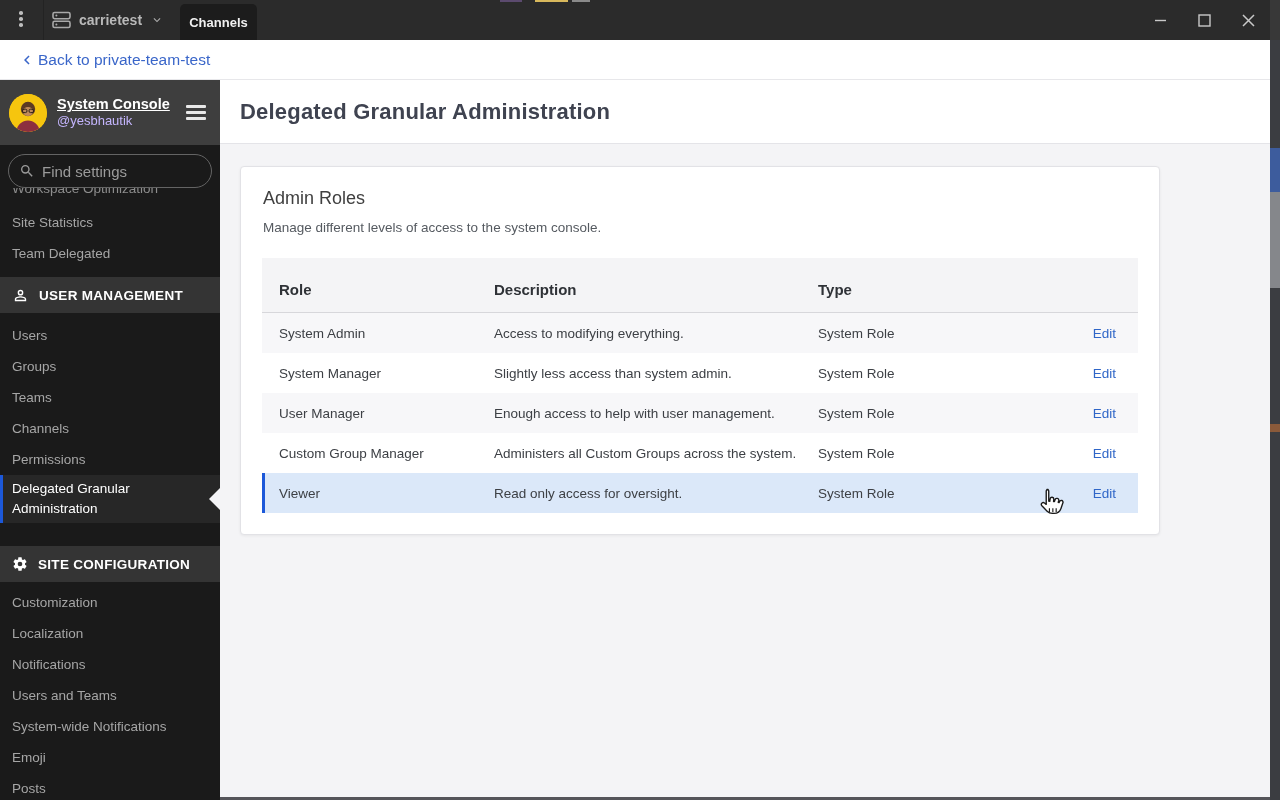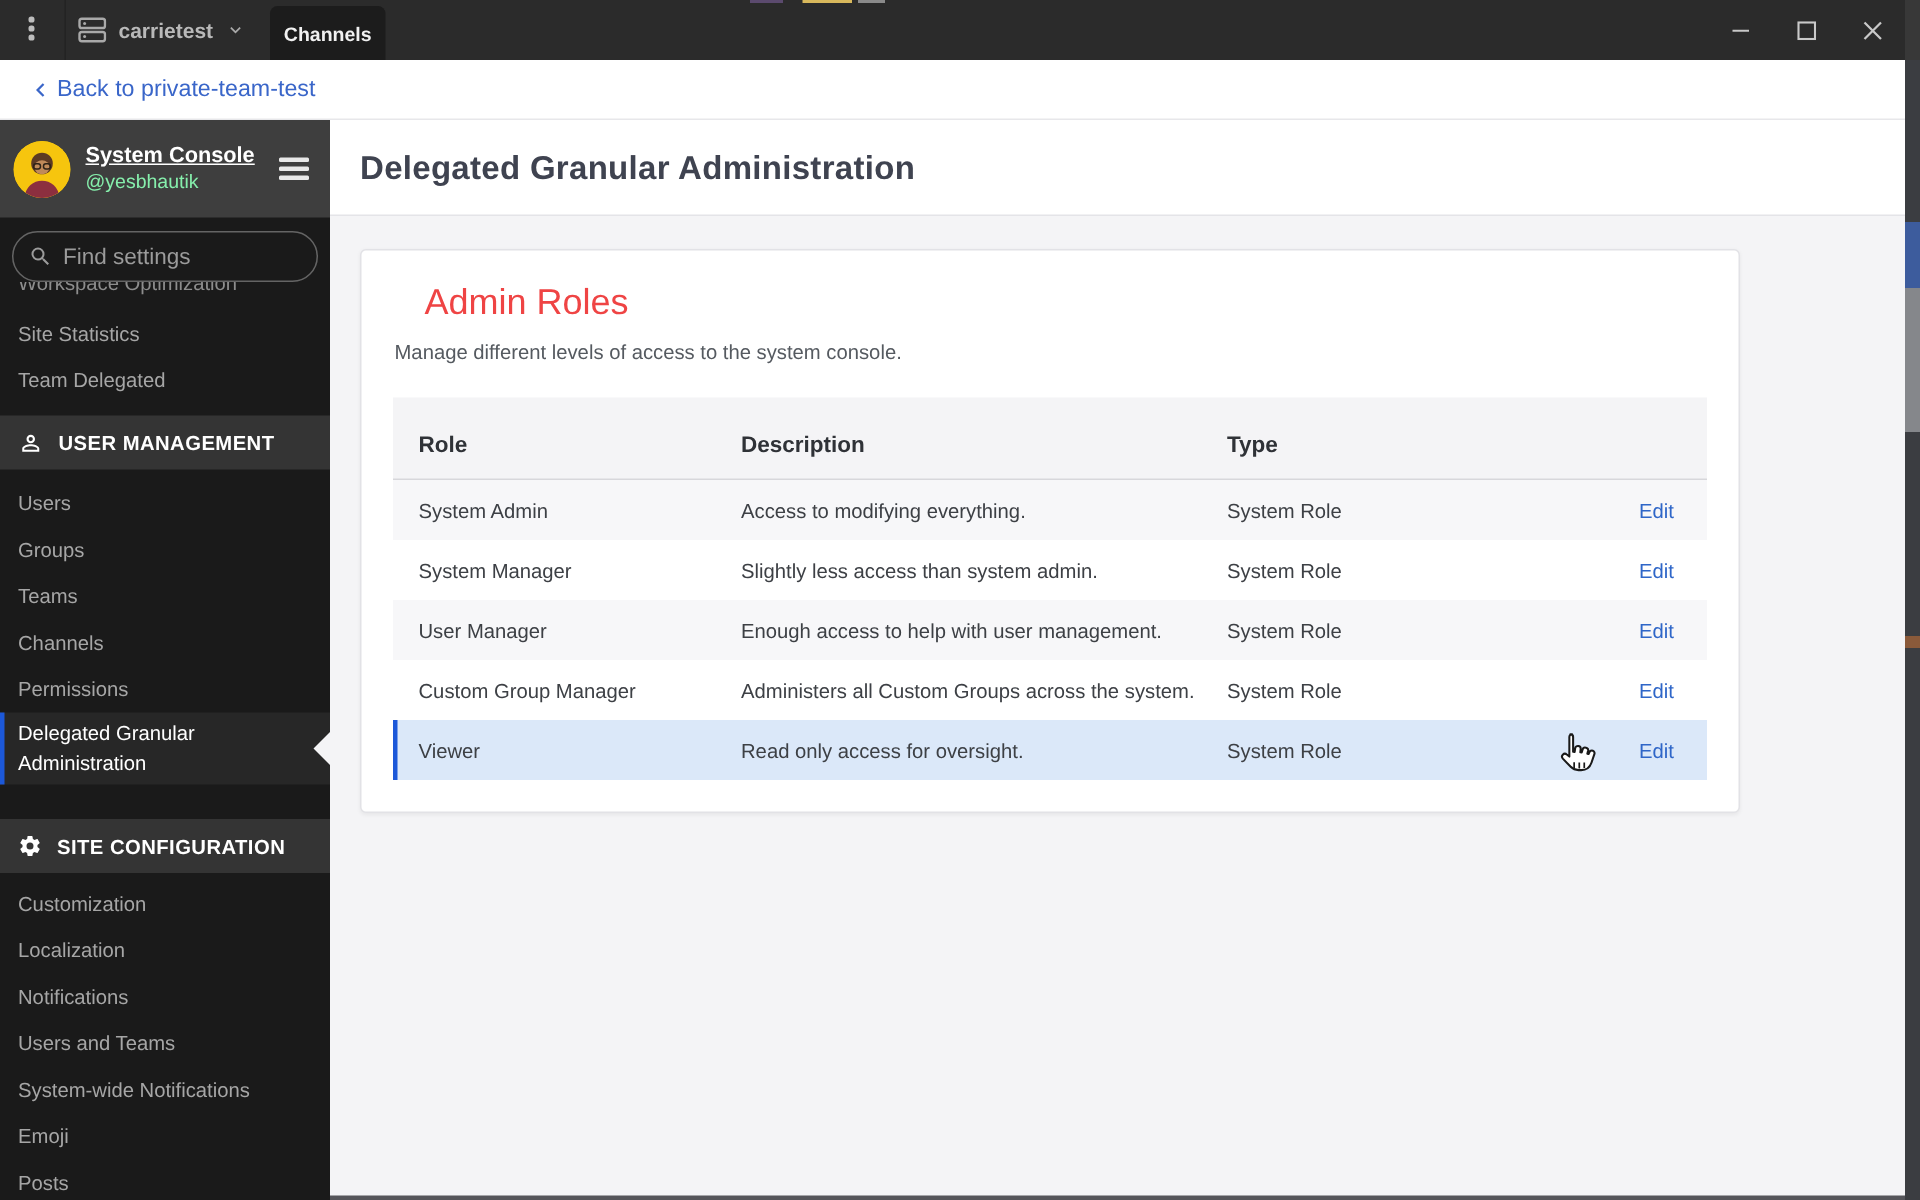--- a/index.html
+++ b/index.html
@@ -29,21 +29,21 @@
     position:absolute; top:40px; left:0; right:0; height:40px; background:#ffffff;
     border-bottom:1px solid #e7e7ea; display:flex; align-items:center; padding-left:18px;
   }
   .back-link{ display:flex; align-items:center; gap:2px; color:#3a66c9; font-size:15.5px; cursor:pointer; text-decoration:none; }
   
   .sidebar{ position:absolute; left:0; top:80px; width:220px; bottom:0; background:#1a1a1a; overflow:hidden; z-index:5; }
   .sb-header{ height:65px; background:#3e3e3e; display:flex; align-items:center; padding:0 14px 0 9px; }
   .avatar{ width:38px; height:38px; border-radius:50%; background:#f6c50e; overflow:hidden; flex:0 0 auto; }
   .sb-header-text{ margin-left:10px; line-height:1.25; }
   .sb-title{ color:#ffffff; font-size:14.5px; font-weight:700;text-decoration:underline; }
-  .sb-subtitle{ color:#86efac; font-size:13px; }
+  .sb-subtitle{ color:#c4b5fd; font-size:13px; }
   .hamburger{ margin-left:auto; width:20px; cursor:pointer; }
   .hamburger i{ display:block; height:2.4px; background:#e8e8e8; margin:3.6px 0; border-radius:1px; }
   .sb-search{ margin:9px 8px 0; height:34px; border:1px solid #646464; border-radius:17px;
     display:flex; align-items:center; padding:0 10px; gap:7px; }
   .sb-search input{ background:transparent; border:none; outline:none; color:#a16207; font-size:15px; width:100%;
     font-family:"Liberation Sans", sans-serif; }
   .sb-search input::placeholder{ color:#9b9b9b; opacity:1; }
   .sb-clipped{ height:14px; overflow:hidden; padding-left:12px; color:#8d8d8d; font-size:13.5px; }
   .sb-clipped span{ display:block; margin-top:-7px; }
   .pad5{ padding-top:5px; } .pad7{ padding-top:7px; }
@@ -65,21 +65,21 @@
     position:absolute; left:220px; top:80px; right:0; height:64px; background:#ffffff;
     border-bottom:1px solid #e4e4e8; display:flex; align-items:center; padding-left:20px; z-index:4;
   }
   .page-header h1{ font-size:22px; font-weight:700; color:#3f4350; letter-spacing:.2px; }
   .content{ position:absolute; left:220px; top:145px; right:0; bottom:0; background:#f4f4f6; }
   .card{
     position:absolute; left:20px; top:21px; width:920px; background:#ffffff;
     border:1px solid #e2e2e6; border-radius:4px; box-shadow:0 1px 3px rgba(0,0,0,.06);
   }
   .card-head{ padding:21px 22px 23px; }
-  .card-head h2{ font-size:24px; font-weight:400; color:#ef4444;margin-left:20px; }
+  .card-head h2{ font-size:18px; font-weight:400; color:#404040; }
   .card-head p{ margin-top:11px; font-size:13.5px; color:#555a60; }
   .table{ margin:0 21px 21px; }
   .t-head{
     background:#f4f4f6; height:55px; display:grid; grid-template-columns:215px 324px 1fr 44px;
     align-items:end; padding:0 22px 0 17px; border-bottom:1px solid #d7d7db;
   }
   .t-head span{ padding-bottom:14px; font-size:15px; font-weight:600; color:#2f3237; }
   .t-row{
     display:grid; grid-template-columns:215px 324px 1fr 44px; height:40px; align-items:center;
     padding:0 22px 0 17px; font-size:13.5px; color:#3d4045;

